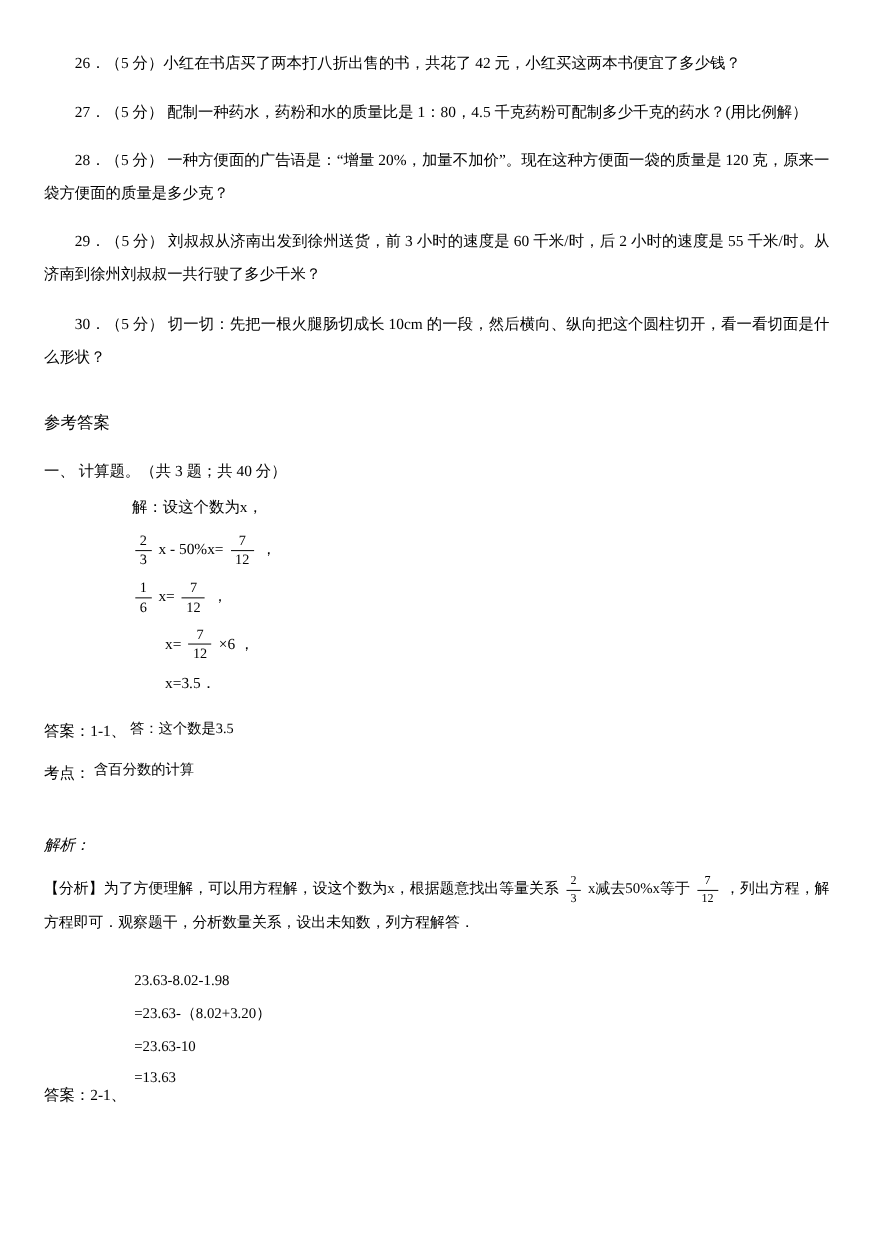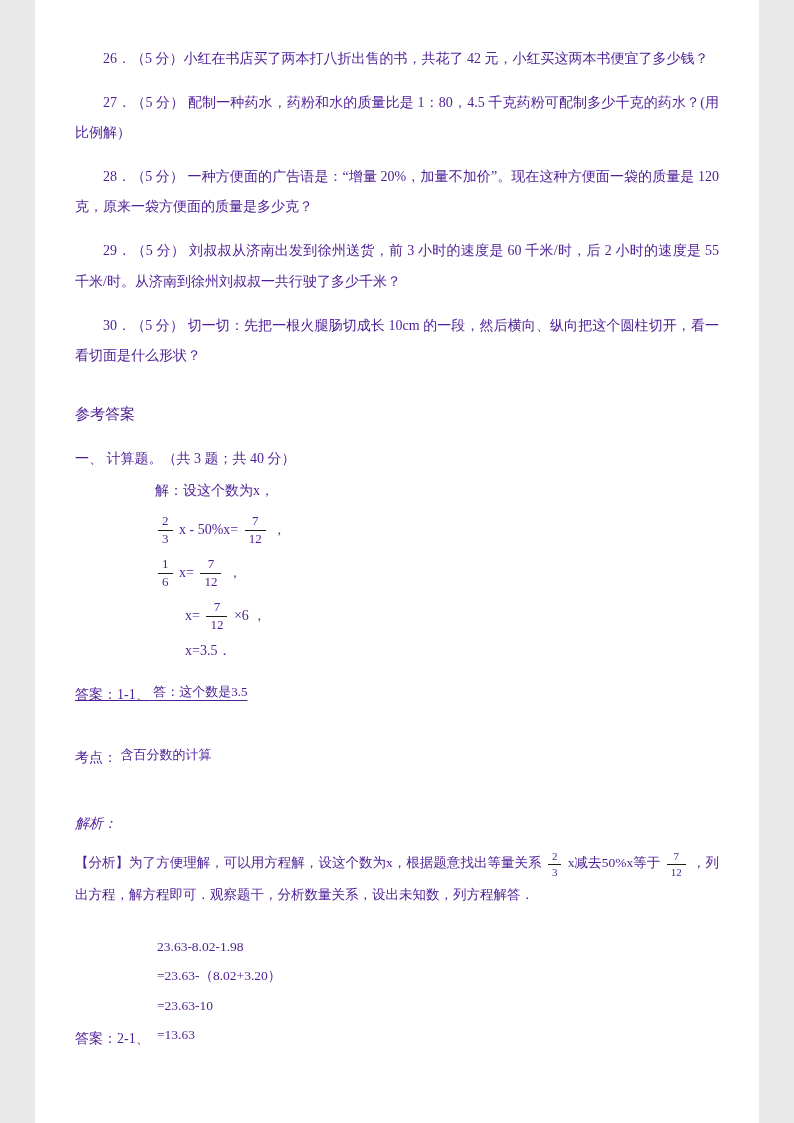--- a/index.html
+++ b/index.html
@@ -1,45 +1,45 @@
 <!DOCTYPE html>
 <html><head>
 <meta charset="utf-8">
 <style>
   * { margin:0; padding:0; box-sizing:border-box; }
   html,body { background:#e9e9e9; }
   .page {
-    width:724px; height:1123px; margin:0 auto; background:#ffffff;
+    width:794px; height:1123px; margin:0 auto; background:#ffffff;
     font-family:"Liberation Serif","DejaVu Serif",serif;
-    font-size:14px; color:#4c1d95;
+    font-size:14px; color:#000000;
     padding:44px 40px 30px 40px; overflow:hidden; position:relative;
   }
   .para { line-height:2.15; text-indent:2em; text-align:justify; margin-bottom:14px; }
   .answers-title { font-size:15px; font-weight:normal; text-align:left; margin:34px 0 26px 0; }
   .section-head { margin-bottom:14px; }
   .solution { margin-top:6px; }
   .sol-line { margin:10px 0 10px 80px; }
   .sol-line.text-line { margin-bottom:14px; }
   .sol-line.indent2 { margin-left:110px; }
   .frac {
     display:inline-block; text-align:center; vertical-align:middle;
     font-size:13px; line-height:1.15; margin:0 3px;
   }
   .frac .num { display:block; border-bottom:1px solid #1c1c1c; padding:0 4px 1px 4px; }
   .frac .den { display:block; padding:1px 4px 0 4px; }
   .frac.small { font-size:11px; }
-  .answer-line { margin-top:26px;text-decoration:underline; }
+  .answer-line { margin-top:26px; }
   .raised { position:relative; top:-3px; font-size:13px; }
-  .kaodian-line { margin-top:45px; }
+  .kaodian-line { margin-top:20px; }
   .jiexi-line { margin-top:48px;font-style:italic; }
   .analysis { margin-top:14px; font-size:13.5px; line-height:2.3; text-align:justify; }
   .computation { margin-top:24px; font-size:13.5px; }
   .comp-line { margin:4px 0 4px 82px; line-height:1.9; }
   .comp-row { position:relative; margin-top:4px; line-height:1.9; }
-  .comp-row .ans-label { position:absolute; left:0; top:4px; font-size:14px; }
+  .comp-row .ans-label { position:absolute; left:0; top:17px; font-size:14px; }
   .comp-row .comp-last { margin-left:82px; display:inline-block; }
 </style>
 </head>
 <body>
 
 <div class="page">
 
   <section>
     <p class="para">26．（5 分）小红在书店买了两本打八折出售的书，共花了 42 元，小红买这两本书便宜了多少钱？</p>
     <p class="para">27．（5 分） 配制一种药水，药粉和水的质量比是 1：80，4.5 千克药粉可配制多少千克的药水？(用比例解）</p>

